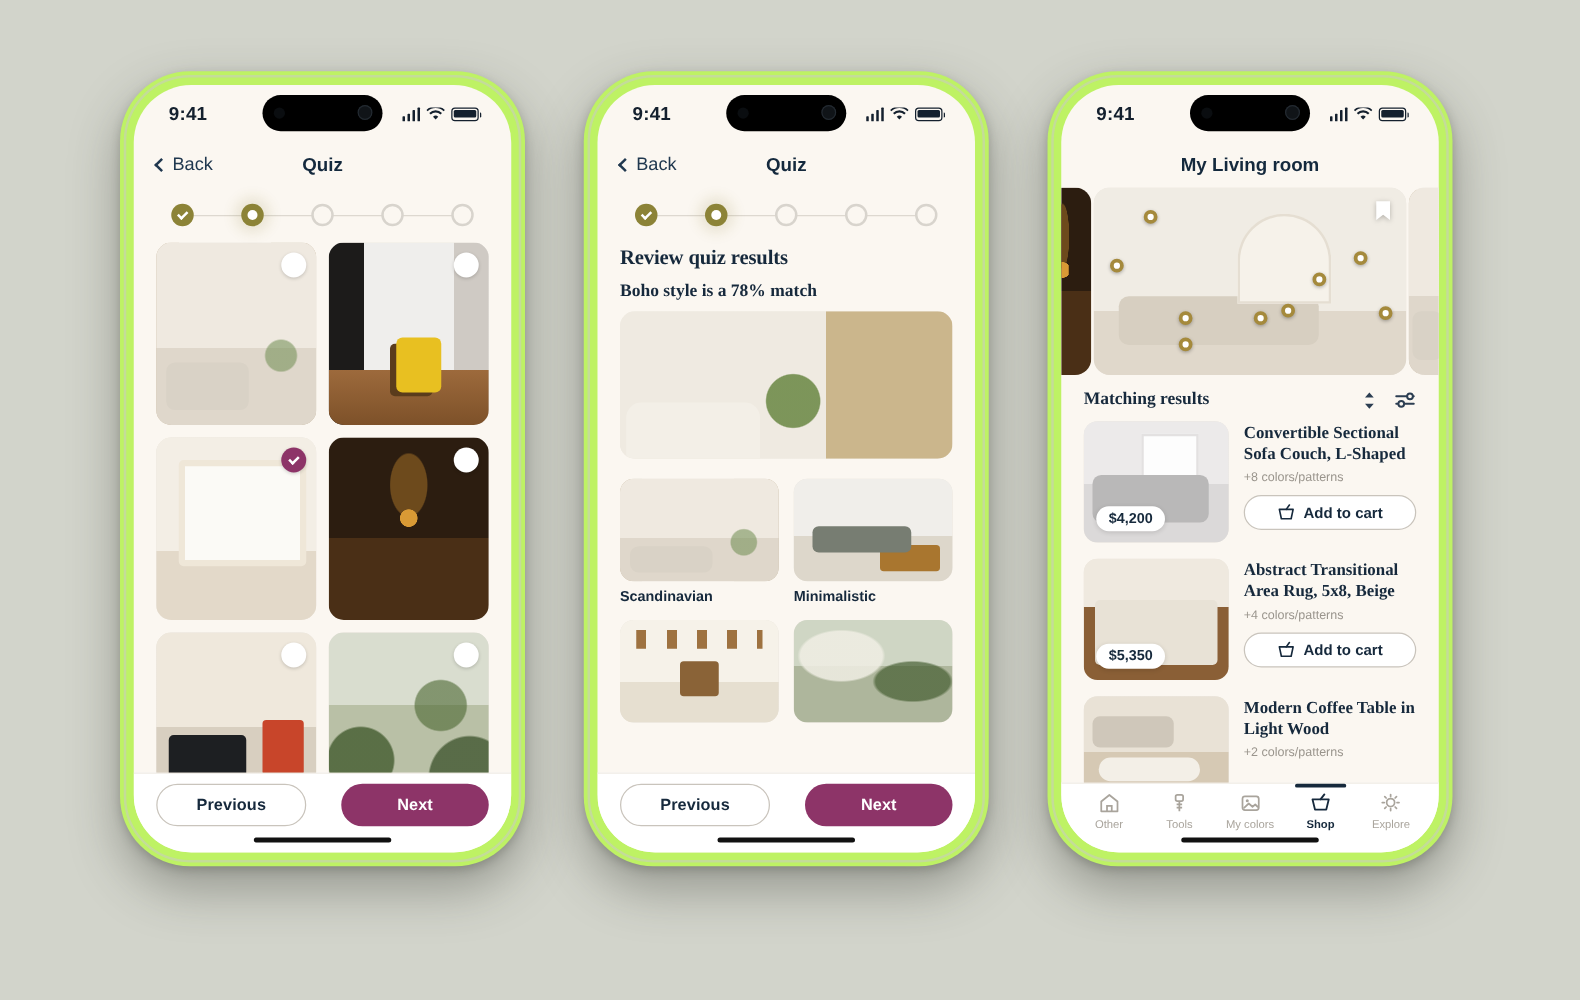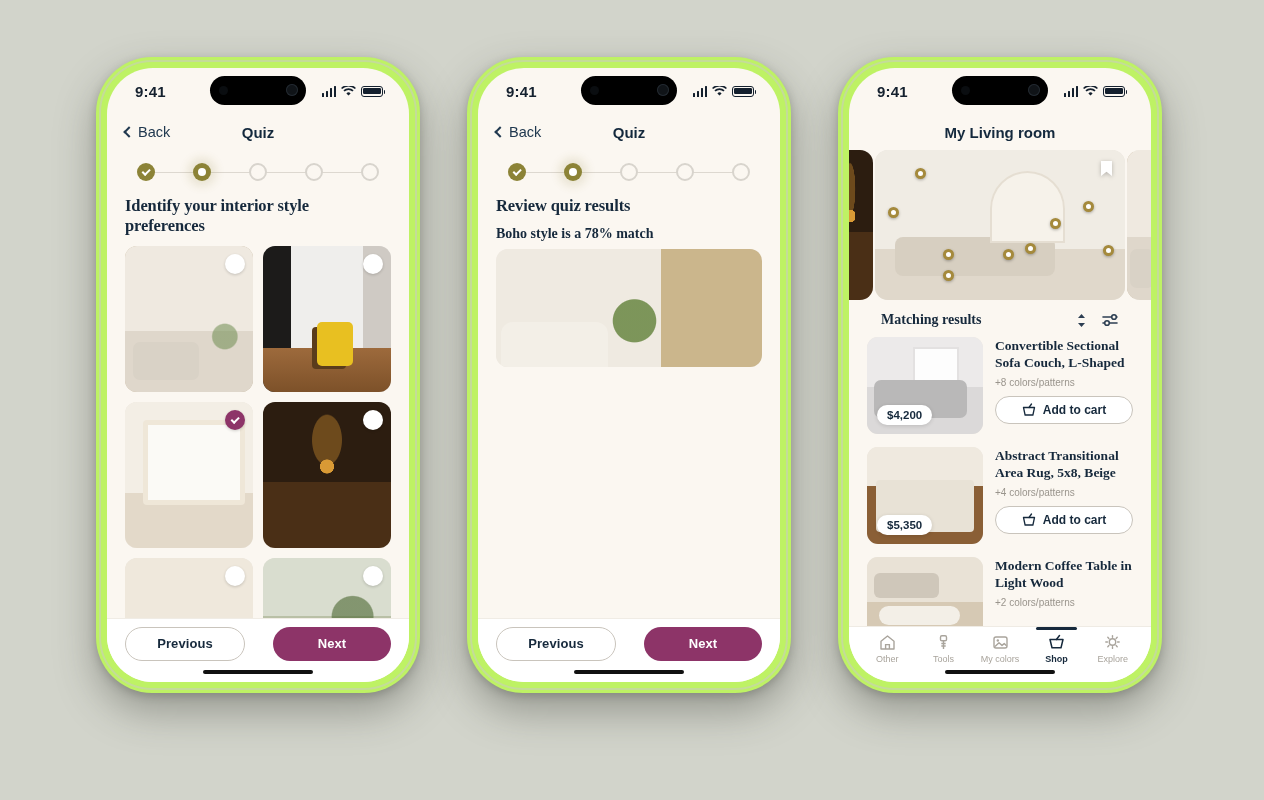--- a/index.html
+++ b/index.html
@@ -174,21 +174,21 @@
     position:absolute; top:10px; right:12px; width:13px; height:17px; z-index:3;
     filter: drop-shadow(0 1px 2px rgba(0,0,0,.25));
   }
   .hotspot {
     position:absolute; width:11px; height:11px; border-radius:50%;
     background:#fff; border:3px solid #a58a3c; cursor:pointer; z-index:3;
     box-shadow:0 1px 3px rgba(0,0,0,.3);
   }
   .sec-head {
     display:flex; align-items:center; justify-content:space-between;
-    padding: 2px 32px 9px;
+    padding: 2px 18px 9px;
   }
   .sec-head .t { font-family:"Liberation Serif",serif; font-size:14px; font-weight:700; color:#16293c; }
   .sec-head .acts { display:flex; gap:14px; align-items:center; }
 
   .prow { display:flex; gap:12px; padding: 0 18px 13px; }
   .pimg {
     width: 116px; height: 97px; border-radius: 11px; overflow:hidden;
     position:relative; flex:0 0 116px; background:#e9e4dc; cursor:pointer;
   }
   .pprice {
@@ -353,21 +353,20 @@
           <div class="step active">
               <span class="inner"></span>
             </div>
           <div class="step todo"></div>
           <div class="step todo"></div>
           <div class="step todo"></div>
         </div>
       </div>
 
       <div class="body">
-        <div class="h1">Identify your interior style preferences</div>
         <div class="grid2">
           <div class="tile">
             <div class="ph ph-scandi art"></div>
             <div class="sel"></div>
           </div>
           <div class="tile">
             <div class="ph ph-yellow art"></div>
             <div class="sel"></div>
           </div>
           <div class="tile">
@@ -442,20 +441,44 @@
           <div class="step todo"></div>
           <div class="step todo"></div>
         </div>
       </div>
 
       <div class="body">
         <div class="h1">Review quiz results</div>
         <div class="h2">Boho style is a 78% match</div>
         <div class="hero-img">
           <div class="ph ph-boho"></div>
+        </div>
+        <div class="style-grid">
+          <div class="style-card">
+            <div class="thumb">
+                <div class="ph ph-scandi"></div>
+              </div>
+            <div class="cap">Scandinavian</div>
+          </div>
+          <div class="style-card">
+            <div class="thumb">
+                <div class="ph ph-minimal"></div>
+              </div>
+            <div class="cap">Minimalistic</div>
+          </div>
+          <div class="style-card">
+            <div class="thumb">
+                <div class="ph ph-arch"></div>
+              </div>
+          </div>
+          <div class="style-card">
+            <div class="thumb">
+                <div class="ph ph-tropic"></div>
+              </div>
+          </div>
         </div>
       </div>
 
       <div class="btnbar">
         <div class="btn ghost">Previous</div>
         <div class="btn primary">Next</div>
       </div>
       <div class="homebar"></div>
     </div>
   </div>

